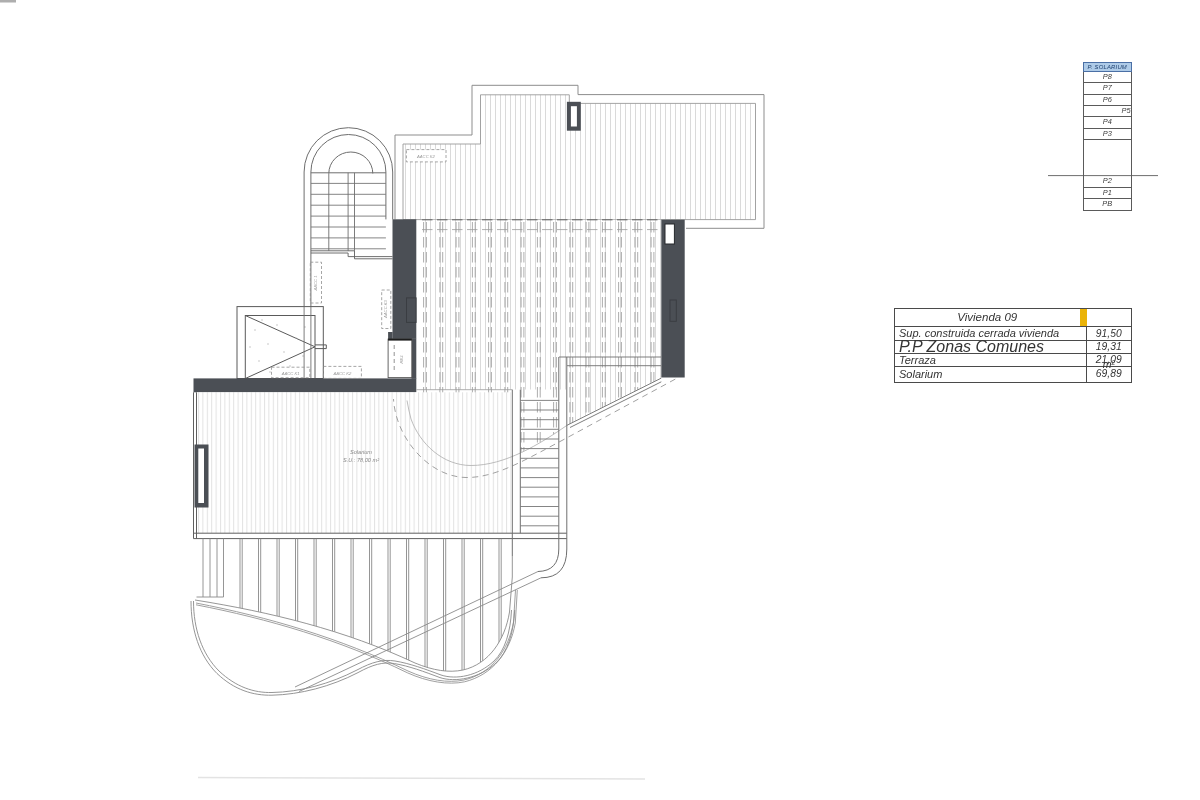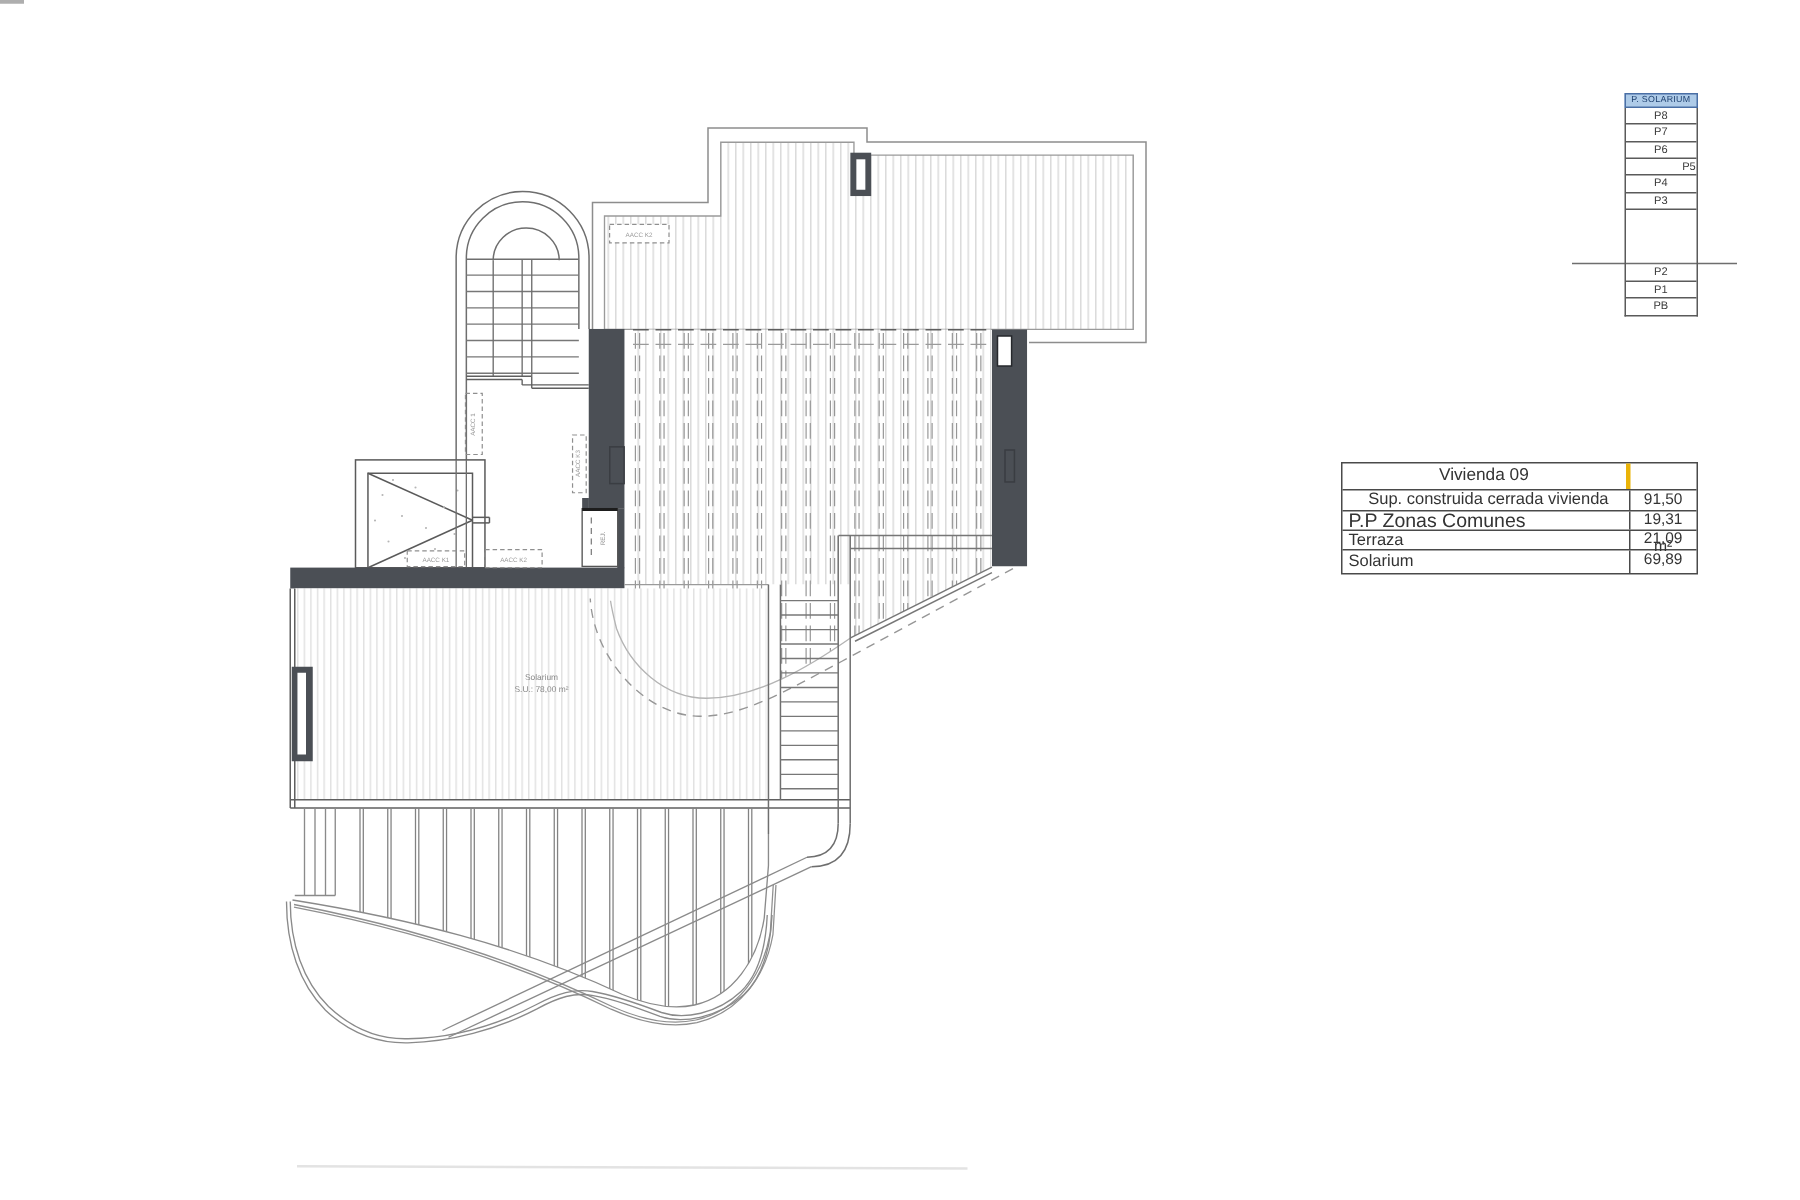--- a/index.html
+++ b/index.html
@@ -1,17 +1,17 @@
 <!DOCTYPE html>
 <html><head>
 <meta charset="utf-8">
 <style>
   html,body{margin:0;padding:0;background:#ffffff;}
   .page{position:relative;width:1200px;height:800px;background:#ffffff;overflow:hidden;
-        font-family:"Liberation Sans", sans-serif;}
+        font-family:"Liberation Sans", sans-serif;font-style:italic;}
   svg{position:absolute;left:0;top:0;}
   .tbl{position:absolute;color:#2e2e2e;}
 </style>
 </head>
 <body>
 <div class="page">
 <svg width="1200" height="800" viewBox="0 0 1200 800">
 <defs>
   <pattern id="hroof" width="5" height="8" patternUnits="userSpaceOnUse">
     <rect width="5" height="8" fill="#ffffff"></rect>
@@ -344,31 +344,31 @@
     <div style="height:11.35px;border-bottom:0.9px solid #5a5a5a;box-sizing:border-box;font-size:7.4px;line-height:10.8px;text-align:center;color:#3a3a3a;">P3</div>
     <div style="height:11.35px;border-bottom:0.9px solid #5a5a5a;box-sizing:border-box;font-size:7.4px;line-height:10.8px;text-align:center;color:#3a3a3a;margin-top:36px;">P2</div>
     <div style="height:11.35px;border-bottom:0.9px solid #5a5a5a;box-sizing:border-box;font-size:7.4px;line-height:10.8px;text-align:center;color:#3a3a3a;">P1</div>
     <div style="height:11.35px;box-sizing:border-box;font-size:7.4px;line-height:10.8px;text-align:center;color:#3a3a3a;">PB</div>
   </div>
 </div>
 
 <div class="tbl" style="left:894px;top:308.3px;width:236px;border:1px solid #4a4a4a;">
 
   <div style="display:flex;border-bottom:1px solid #4a4a4a;height:16.4px;">
-    <div style="width:191.5px;border-right:3px solid #eab308;box-sizing:border-box;text-align:center;font-size:11.5px;line-height:16px;color:#333;">Vivienda 09</div>
+    <div style="width:191.5px;border-right:7px solid #eab308;box-sizing:border-box;text-align:center;font-size:11.5px;line-height:16px;color:#333;">Vivienda 09</div>
     <div style="flex:1;text-align:center;font-size:10.5px;line-height:15px;color:#333;margin-top:48px;">m²</div>
   </div>
 
   <div style="display:flex;border-bottom:1px solid #4a4a4a;height:13.6px;">
-    <div style="width:191.5px;border-right:1px solid #4a4a4a;box-sizing:border-box;padding-left:4px;font-size:11px;line-height:13.4px;color:#333;text-align:center;">Sup. construida cerrada vivienda</div>
+    <div style="width:191.5px;border-right:1px solid #4a4a4a;box-sizing:border-box;padding-left:4px;font-size:11px;line-height:13.4px;color:#333;">Sup. construida cerrada vivienda</div>
     <div style="flex:1;text-align:center;font-size:10.3px;line-height:13.2px;color:#333;">91,50</div>
   </div>
 
   <div style="display:flex;border-bottom:1px solid #4a4a4a;height:12.1px;">
-    <div style="width:191.5px;border-right:1px solid #4a4a4a;box-sizing:border-box;padding-left:4px;font-size:13px;line-height:12px;color:#333;">P.P Zonas Comunes</div>
+    <div style="width:191.5px;border-right:1px solid #4a4a4a;box-sizing:border-box;padding-left:4px;font-size:16px;line-height:12px;color:#333;">P.P Zonas Comunes</div>
     <div style="flex:1;text-align:center;font-size:10.3px;line-height:11.8px;color:#333;">19,31</div>
   </div>
 
   <div style="display:flex;border-bottom:1px solid #4a4a4a;height:12.1px;">
     <div style="width:191.5px;border-right:1px solid #4a4a4a;box-sizing:border-box;padding-left:4px;font-size:11px;line-height:12px;color:#333;">Terraza</div>
     <div style="flex:1;text-align:center;font-size:10.3px;line-height:11.8px;color:#333;">21,09</div>
   </div>
 
   <div style="display:flex;height:14.9px;">
     <div style="width:191.5px;border-right:1px solid #4a4a4a;box-sizing:border-box;padding-left:4px;font-size:11px;line-height:14.7px;color:#333;">Solarium</div>

